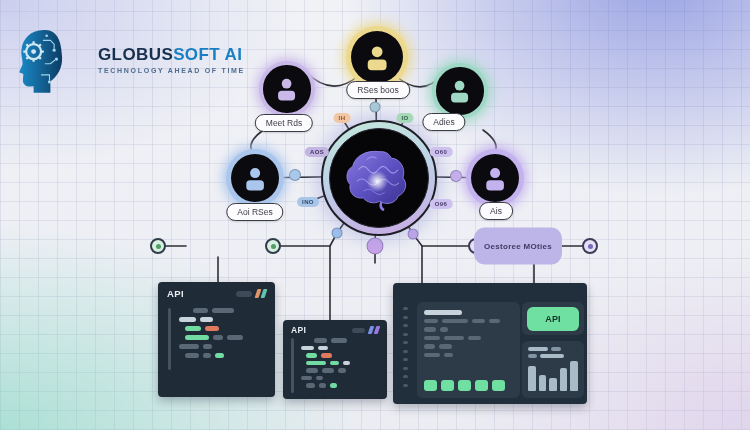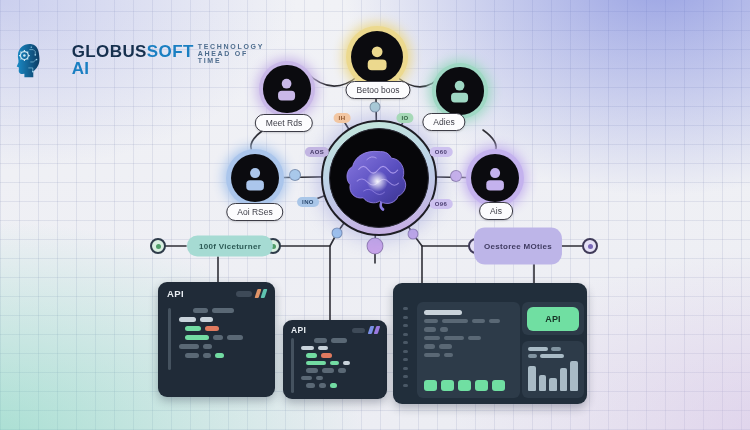--- a/index.html
+++ b/index.html
@@ -11,21 +11,21 @@
       radial-gradient(at 0% 0%, rgba(140,150,225,.38) 0%, rgba(140,150,225,0) 28%),
       radial-gradient(at -4% 104%, rgba(105,210,180,.55) 0%, rgba(105,210,180,0) 36%),
       radial-gradient(at 104% 100%, rgba(205,175,225,.42) 0%, rgba(205,175,225,0) 30%),
       repeating-linear-gradient(0deg, rgba(125,135,175,.16) 0 1px, transparent 1px 19px),
       repeating-linear-gradient(90deg, rgba(125,135,175,.16) 0 1px, transparent 1px 19px),
       linear-gradient(#f1f2f6,#ecedf3);
   }
   .abs{position:absolute;}
   
   #logo{left:14px; top:22px; width:250px; height:76px; display:flex; align-items:center; gap:8px;}
-  #logo .ltext{display:flex; flex-direction:row; gap:4px;padding-left:20px;}
+  #logo .ltext{display:flex; flex-direction:column; gap:4px;padding-left:20px;}
   .brand{font-size:17px; font-weight:bold; letter-spacing:.4px; line-height:1;}
   .brand .b1{color:#16304e;} .brand .b2{color:#1a7fc2;}
   .tagline{font-size:7px; font-weight:bold; color:#4e6d8e; letter-spacing:1.7px;}
   
   #wires{left:0; top:0; width:750px; height:430px;}
   
   .avatar{position:absolute; border-radius:50%; background:var(--c);
     box-shadow:0 0 12px 3px var(--c); display:flex; align-items:center; justify-content:center;}
   .avatar-inner{width:84%; height:84%; border-radius:50%; background:#0b0b0f;
     display:flex; align-items:center; justify-content:center;}
@@ -47,21 +47,21 @@
   .enode{position:absolute; transform:translate(-50%,-50%); width:12px; height:12px;
     border-radius:50%; border:2px solid #2e3b49; display:flex; align-items:center; justify-content:center;}
   .enode i{width:5px; height:5px; border-radius:50%; display:block;}
   .enode.green{background:#d9efe1;} .enode.green i{background:#4f9e68;}
   .enode.purple{background:#e5e1f5; border-color:#3f3a58;} .enode.purple i{background:#7a68b8;}
   .cpill{position:absolute; transform:translate(-50%,-50%); border-radius:11px; font-weight:bold;
     font-size:8px; padding:6px 12px; white-space:nowrap; letter-spacing:.3px;}
   .cpill.teal{background:#a6dbd3; color:#2c5a55;}
   .cpill.lav{background:#bdb5e8; color:#403c62; padding:14px 10px;}
   
-  .panel{position:absolute; background:#202b38; border-radius:9px;
+  .panel{position:absolute; background:#202b38; border-radius:4px;
     box-shadow:0 4px 10px rgba(25,35,55,.3); color:#e8edf2;}
   .phead{display:flex; align-items:center; justify-content:space-between; padding:6px 9px 4px 9px;}
   .ptitle{font-weight:bold; font-size:9.5px; letter-spacing:.4px;}
   .pright{display:flex; align-items:center; gap:4px;}
   .hpill{width:16px; height:6px; border-radius:3px; background:#3e4a58; display:block;}
   .slash{display:flex; gap:2px;}
   .slash i{width:4px; height:9px; border-radius:1px; transform:skewX(-18deg); display:block;}
   .scrollbar{position:absolute; width:3px; border-radius:2px; background:#45525f;}
   .code{position:absolute; display:flex; flex-direction:column;}
   .crow{display:flex; gap:4px;}
@@ -180,21 +180,21 @@
         <path d="M20,30 q6,-8 12,0 q6,8 12,0 q6,-8 12,0 q6,8 12,0" stroke="#b4a2f2" stroke-width="1.4" fill="none" opacity=".85"></path>
         <path d="M18,44 q7,-6 13,1 q7,7 13,0 q7,-7 13,0 q7,7 12,1" stroke="#b4a2f2" stroke-width="1.3" fill="none" opacity=".7"></path>
         <path d="M26,56 q7,-5 13,1 q7,6 13,0" stroke="#a694ee" stroke-width="1.2" fill="none" opacity=".6"></path>
         <path d="M30,18 q6,-6 12,-2" stroke="#c2b2f6" stroke-width="1.2" fill="none" opacity=".7"></path>
         <circle cx="43" cy="44" r="13" fill="url(#brainGlow)"></circle>
         <path d="M48,69 q-3,7 3,10" stroke="#8a7ae0" stroke-width="3" fill="none"></path>
       </svg>
     </div>
   </div>
 
-  <div class="nlabel" style="left:378px;top:90px;">Betoo boos</div>
+  <div class="nlabel" style="left:378px;top:90px;">RSes boos</div>
   <div class="nlabel" style="left:284px;top:123px;">Meet Rds</div>
   <div class="nlabel" style="left:444px;top:122px;">Adies</div>
   <div class="nlabel" style="left:255px;top:212px;">Aoi RSes</div>
   <div class="nlabel" style="left:496px;top:211px;">Ais</div>
 
   <span class="ntag" style="left: 342px; top: 118px; --tbg: #f2c6a2; --tfg: #8a5028;">IH</span>
   <span class="ntag" style="left: 405px; top: 118px; --tbg: #a6d9b7; --tfg: #2e5c3e;">IO</span>
   <span class="ntag" style="left: 317px; top: 152px; --tbg: #c2b5e2; --tfg: #443a66;">AOS</span>
   <span class="ntag" style="left: 441px; top: 152px; --tbg: #cdc1ef; --tfg: #4a3e70;">O60</span>
   <span class="ntag" style="left: 308px; top: 202px; --tbg: #a9c6e8; --tfg: #2c4a70;">INO</span>
@@ -205,21 +205,20 @@
     </span>
   <span class="enode green" style="left:273px;top:246px;">
       <i></i>
     </span>
   <span class="enode purple" style="left:476px;top:246px;">
       <i></i>
     </span>
   <span class="enode purple" style="left:590px;top:246px;">
       <i></i>
     </span>
-  <div class="cpill teal" style="left:230px;top:246px;">100f Viceturner</div>
   <div class="cpill lav" style="left:518px;top:246px;">Oestoree MOties</div>
 
   <div class="panel" style="left:158px;top:282px;width:117px;height:115px;">
     <div class="phead">
       <span class="ptitle">API</span>
       <span class="pright">
         <span class="hpill"></span>
         <span class="slash">
             <i style="background:#e09468;"></i>
             <i style="background:#5fc4b0;"></i>

